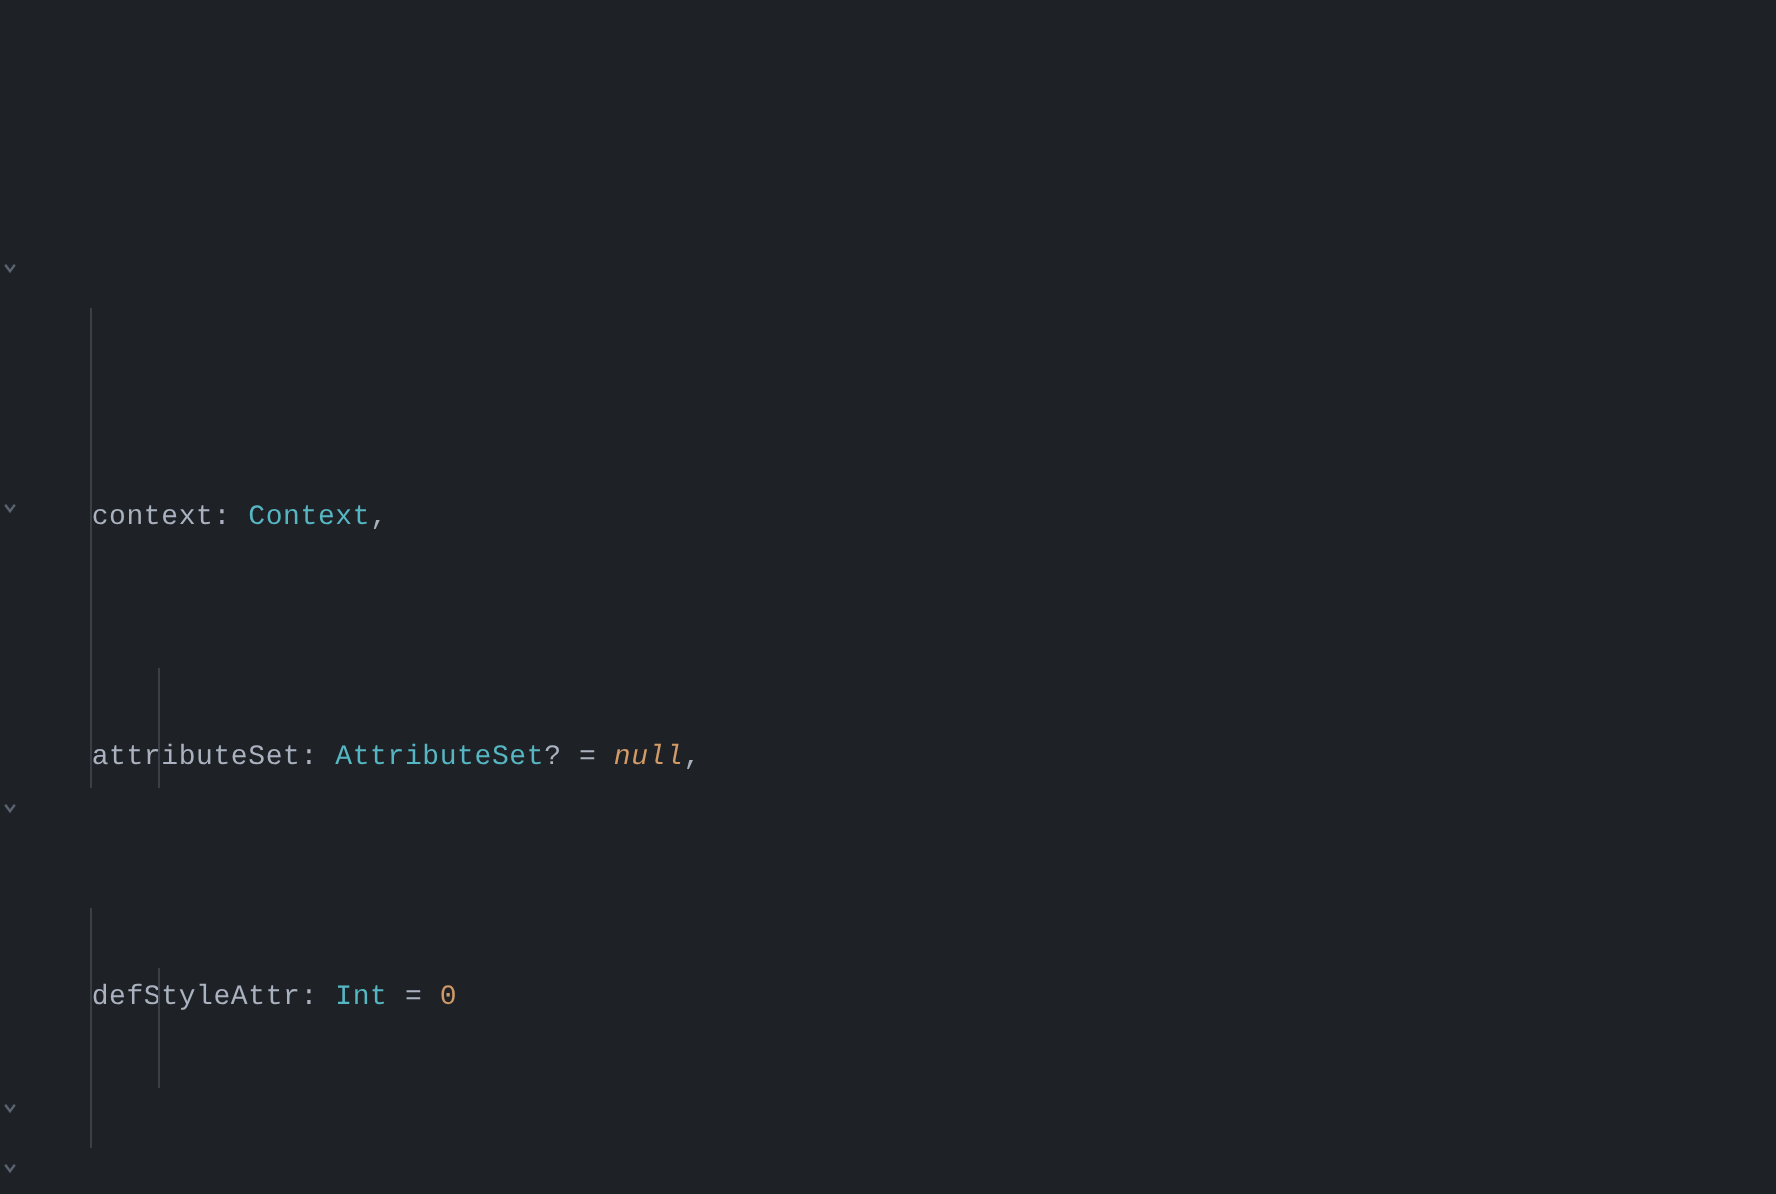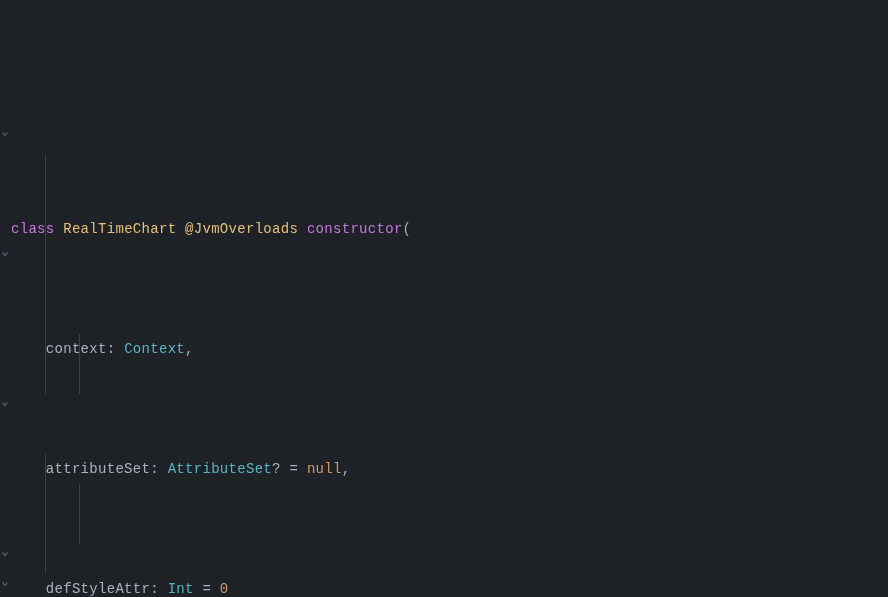--- a/index.html
+++ b/index.html
@@ -54,21 +54,21 @@
     }
     .indent-guide {
       position: absolute;
       width: 1px;
       background: #3b4048;
       top: 0;
       bottom: 0;
     }
     .kw-class { color: #c678dd; }
     .kw-modifier { color: #c678dd; }
-    .kw-null { color: #d19a66; }
+    .kw-null { color: #d19a66; font-style: italic; }
     .kw-number { color: #d19a66; }
     .type-name { color: #56b6c2; }
     .annotation { color: #e5c07b; }
     .class-name { color: #e5c07b; }
     .punct { color: #abb2bf; }
     .default-text { color: #abb2bf; }
   </style>
 </head>
 <body>
 
@@ -99,21 +99,20 @@
       </svg>
   </div>
 </div>
 
 <div class="code-area">
   <div class="indent-guide" style="left:34px; top:150px; height:240px;"></div>
   <div class="indent-guide" style="left:34px; top:450px; height:120px;"></div>
   <div class="indent-guide" style="left:68px; top:330px; height:60px;"></div>
   <div class="indent-guide" style="left:68px; top:480px; height:60px;"></div>
 
-  <div class="line"><span class="kw-class">class</span><span> </span><span class="class-name">RealTimeChart</span><span> </span><span class="annotation">@JvmOverloads</span><span> </span><span class="kw-modifier">constructor</span><span class="punct">(</span></div>
 
   <div class="line"><span>    </span><span class="default-text">context</span><span class="punct">: </span><span class="type-name">Context</span><span class="punct">,</span></div>
 
   <div class="line"><span>    </span><span class="default-text">attributeSet</span><span class="punct">: </span><span class="type-name">AttributeSet</span><span class="punct">?</span><span class="punct"> = </span><span class="kw-null">null</span><span class="punct">,</span></div>
 
   <div class="line"><span>    </span><span class="default-text">defStyleAttr</span><span class="punct">: </span><span class="type-name">Int</span><span class="punct"> = </span><span class="kw-number">0</span></div>
 
   
 
   

